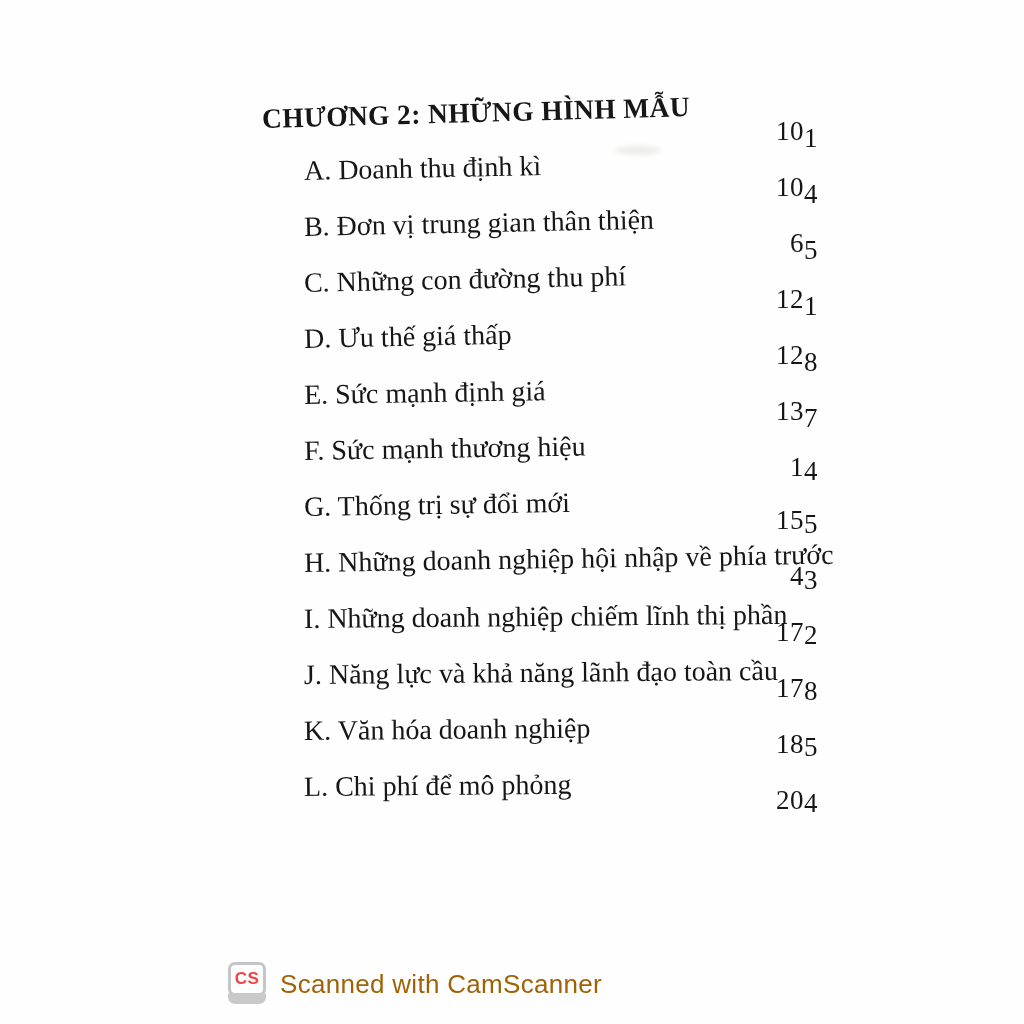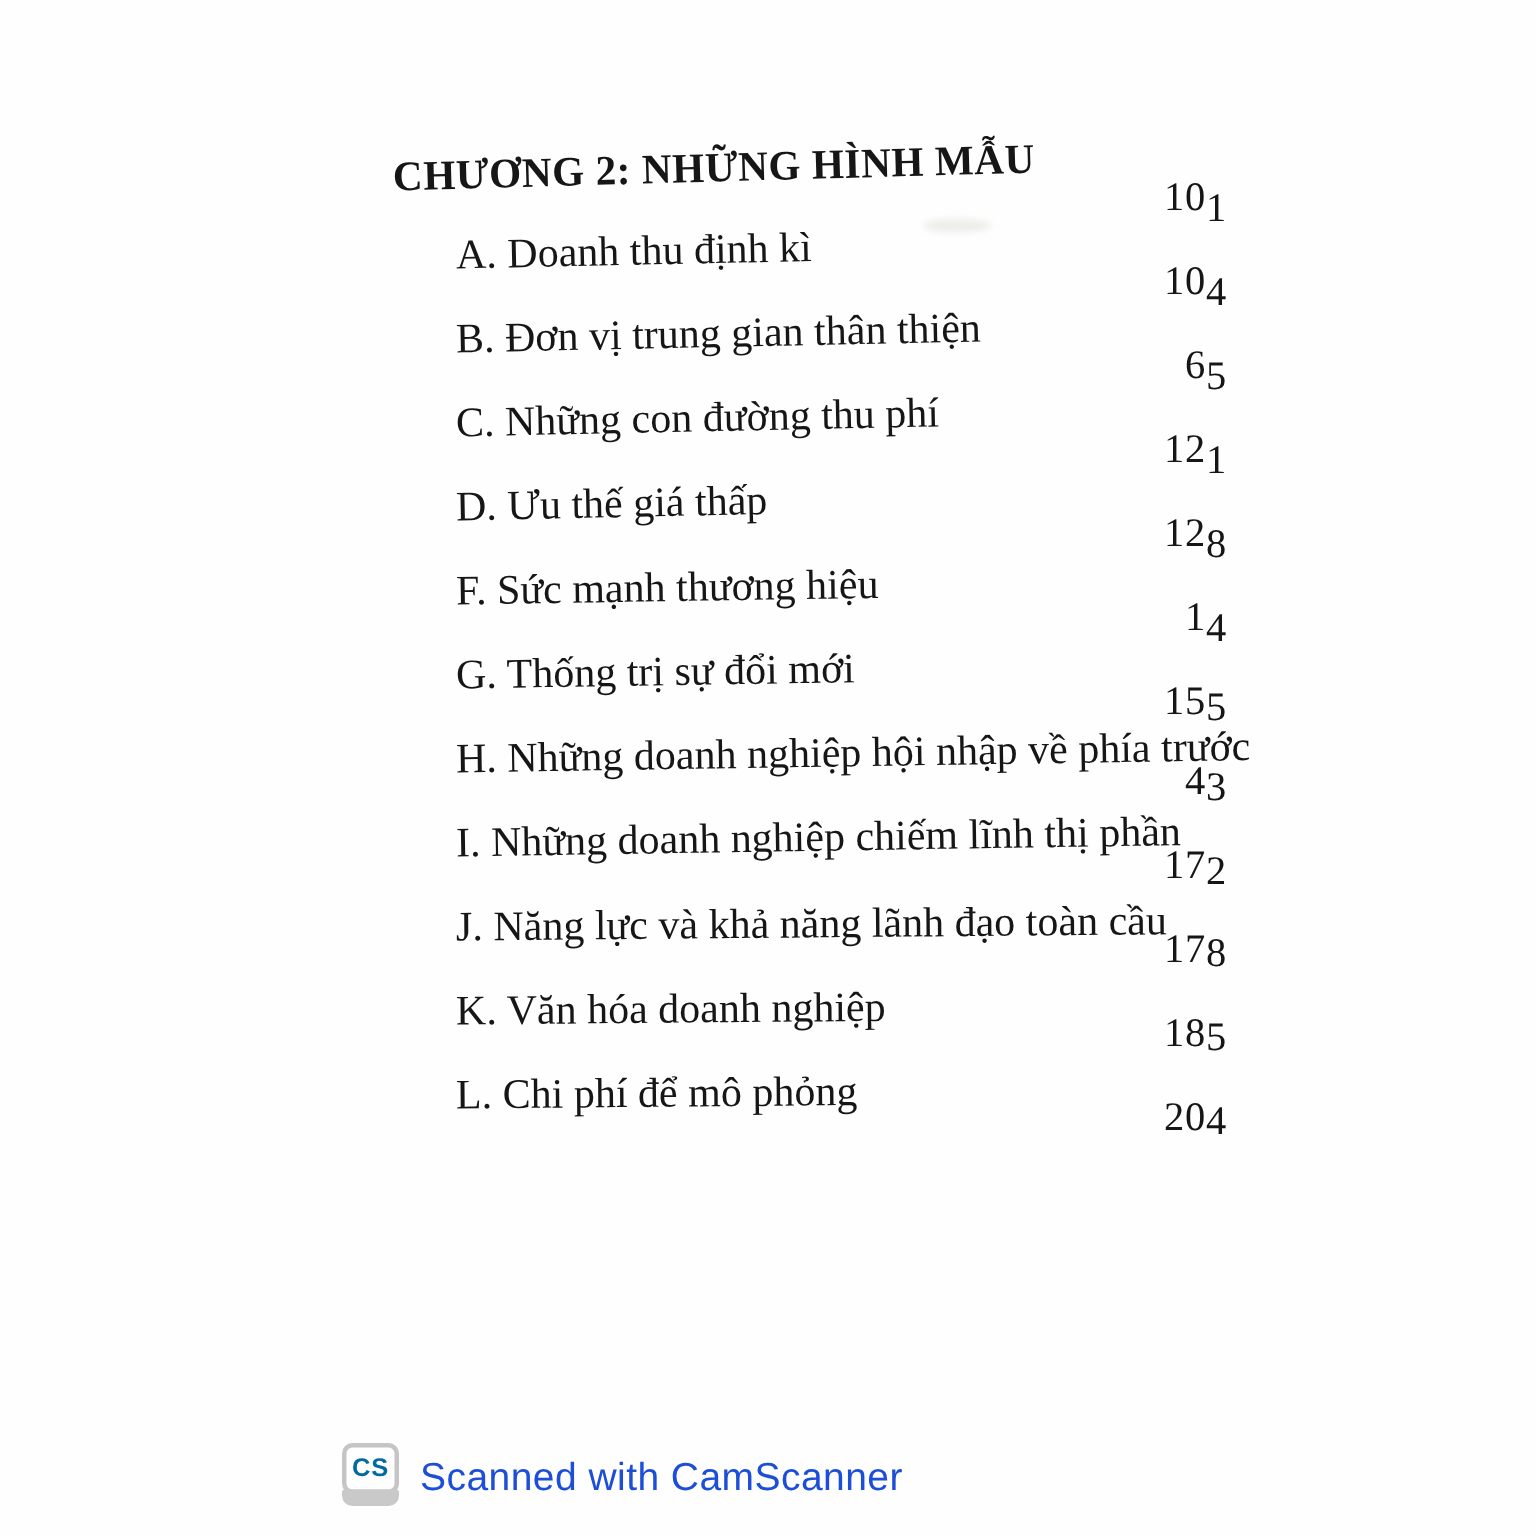--- a/index.html
+++ b/index.html
@@ -105,35 +105,35 @@
     border-radius: 7px;
     background: #ffffff;
     display: flex;
     align-items: center;
     justify-content: center;
   }
   .cs-text {
     font-family: "Liberation Sans", sans-serif;
     font-size: 17px;
     font-weight: 700;
-    color: #0369a1;
+    color: #ef4444;
     letter-spacing: 0.5px;
     text-align: center;
   }
   .cs-base {
     width: 38px;
     height: 11px;
     margin-top: -3px;
     background: #c9c9c9;
     border-radius: 2px 2px 7px 7px;
   }
   .watermark-text {
     font-family: "Liberation Sans", sans-serif;
     font-size: 26px;
-    color: #1d4ed8;
+    color: #a16207;
     letter-spacing: 0.3px;
     white-space: nowrap;
   }
 </style>
 </head>
 <body>
 
 <div class="page">
 
   <div class="toc">
@@ -155,20 +155,24 @@
   <div class="toc-row entry-row">
     <span class="entry-label">C. Những con đường thu phí</span>
     <span class="page-num"><span>12</span><span class="drop">1</span></span>
   </div>
 
   <div class="toc-row entry-row">
     <span class="entry-label">D. Ưu thế giá thấp</span>
     <span class="page-num"><span>12</span><span class="drop">8</span></span>
   </div>
 
+  <div class="toc-row entry-row">
+    <span class="entry-label">E. Sức mạnh định giá</span>
+    <span class="page-num"><span>13</span><span class="drop">7</span></span>
+  </div>
 
   <div class="toc-row entry-row">
     <span class="entry-label">F. Sức mạnh thương hiệu</span>
     <span class="page-num"><span>1</span><span class="drop">4</span></span>
   </div>
 
   <div class="toc-row entry-row">
     <span class="entry-label">G. Thống trị sự đổi mới</span>
     <span class="page-num"><span>15</span><span class="drop">5</span></span>
   </div>

